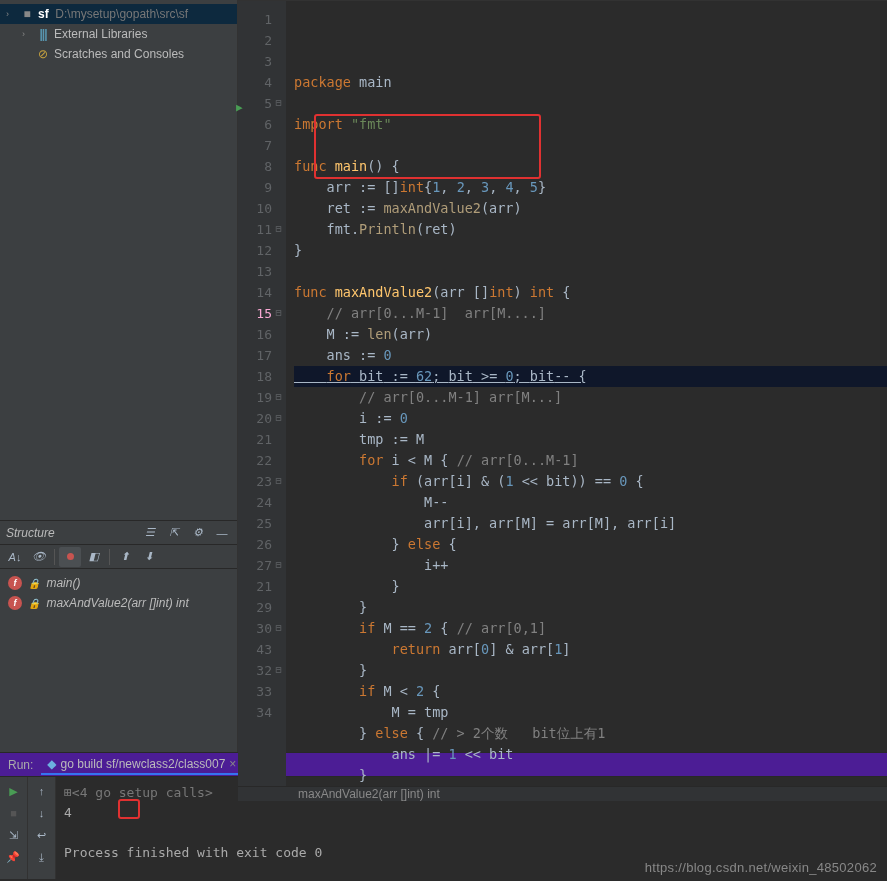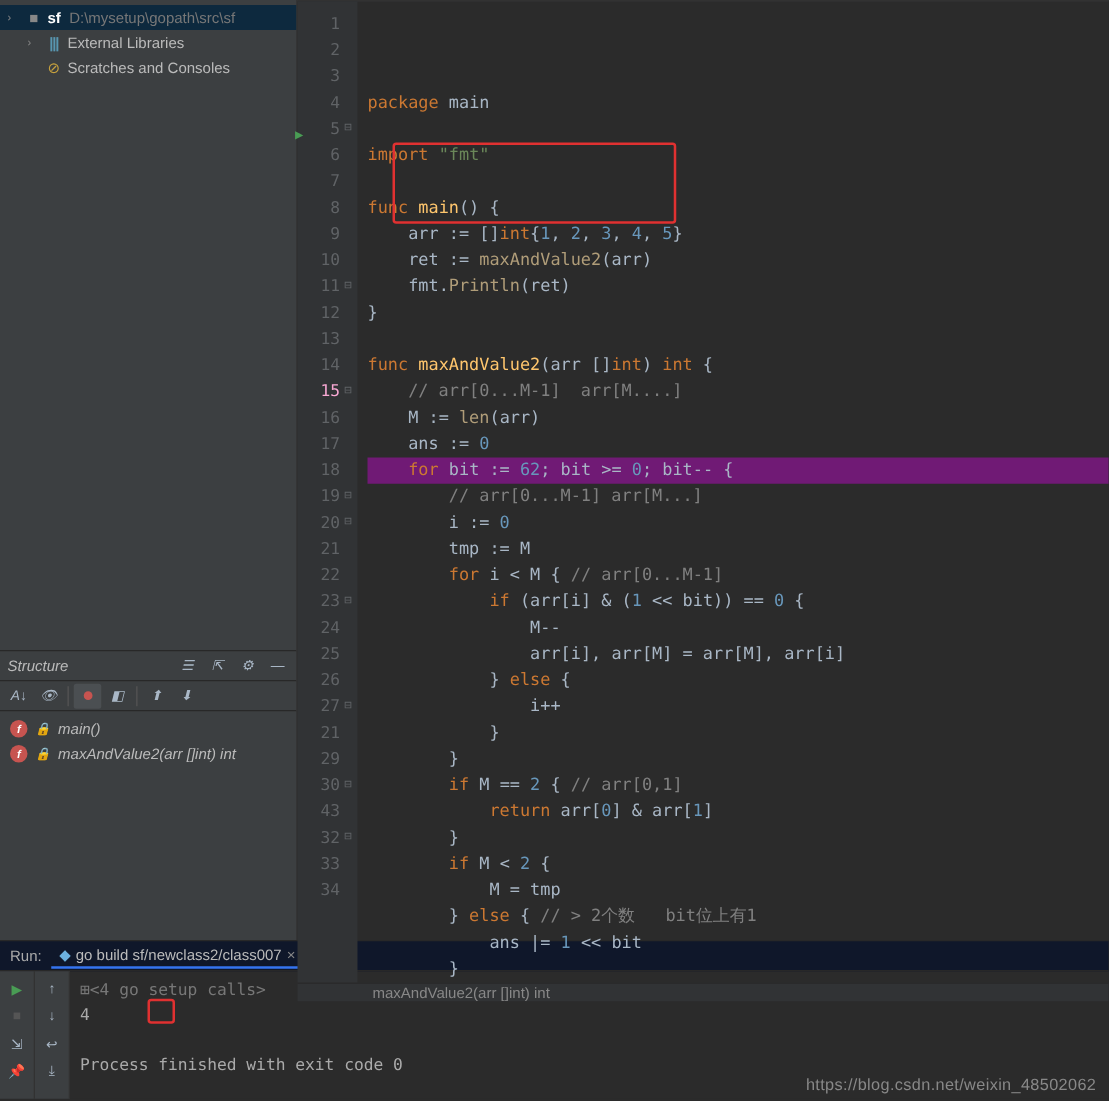--- a/index.html
+++ b/index.html
@@ -152,21 +152,21 @@
     padding-top: 8px;
     padding-left: 8px;
     font-family: "Consolas", monospace;
     font-size: 13.5px;
     line-height: 21px;
     color: #a9b7c6;
     position: relative;
     white-space: pre;
   }
   .code .line { height: 21px; }
-  .code .line.cur { background: #701a75; }
+  .code .line.cur { background: #0f172a; text-decoration: underline; }
   .c-kw { color: #cc7832; }
   .c-str { color: #6a8759; }
   .c-num { color: #6897bb; }
   .c-fn { color: #ffc66d; }
   .c-type { color: #cc7832; }
   .c-ident { color: #a9b7c6; }
   .c-cmt { color: #808080; }
   .c-call { color: #b09d79; }
   .red-box {
     position: absolute;
@@ -190,21 +190,21 @@
   
   .run-panel {
     height: 127px;
     background: #2b2b2b;
     border-top: 1px solid #282828;
     display: flex;
     flex-direction: column;
   }
   .run-header {
     height: 24px;
-    background: #0f172a;
+    background: #4c1d95;
     display: flex;
     align-items: center;
     padding: 0 8px;
     gap: 8px;
     border-bottom: 1px solid #282828;
     text-align: center;
   }
   .run-label { color: #aaa; }
   .run-tab {
     display: flex; align-items: center; gap: 4px;

